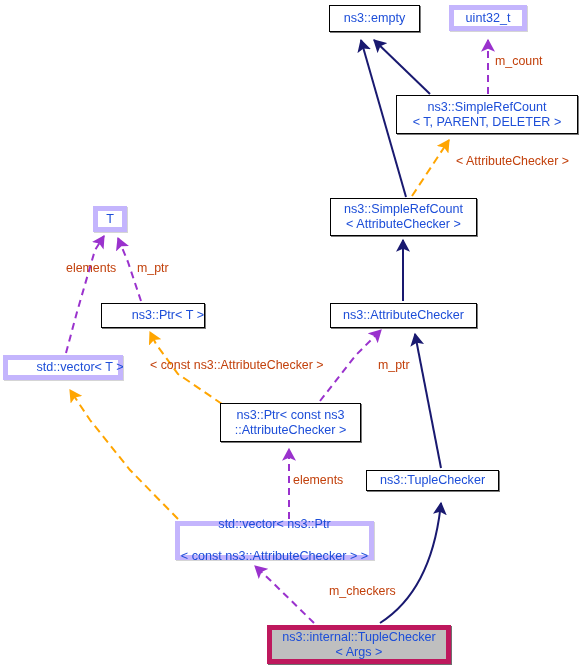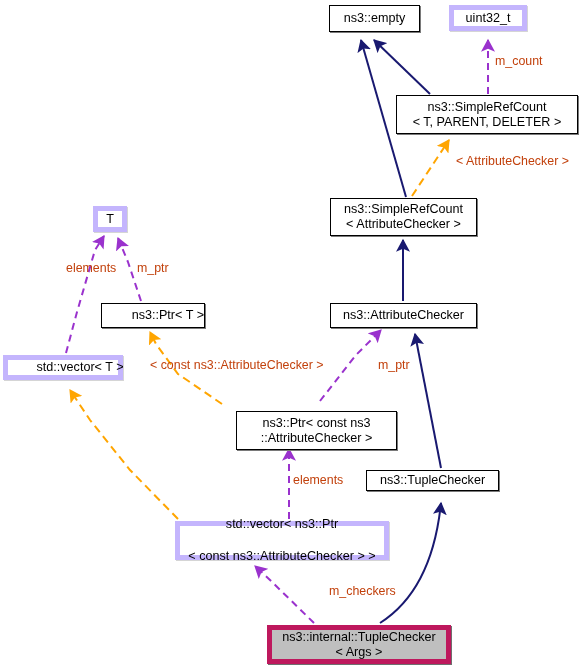--- a/index.html
+++ b/index.html
@@ -26,21 +26,21 @@
   .node {
     position: absolute;
     box-sizing: border-box;
     display: flex;
     flex-direction: column;
     align-items: center;
     justify-content: center;
     text-align: center;
     font-size: 12.6px;
     line-height: 15px;
-    color: #000000;
+    color: #1d4ed8;
     background: #ffffff;
     border: 1px solid #000000;
     white-space: nowrap;
     z-index: 5;
   }
   .node .ln { display: block; }
   .node.solid {
     border: 1px solid #000000;
     box-shadow: 1px 1px 0 0 #7a7a7a;
   }
@@ -141,30 +141,30 @@
   </div>
 
   <div class="node solid" style="left:101px; top:303px; width:104px; height:25px;align-items:flex-end;">
     <span class="ln">ns3::Ptr&lt; T &gt;</span>
   </div>
 
   <div class="node faint" style="left:3px; top:355px; width:120px; height:25px;padding-left:34px;">
     <span class="ln">std::vector&lt; T &gt;</span>
   </div>
 
-  <div class="node solid" style="left:236px; top:403px; width:161px; height:39px;margin-top:8px;">
+  <div class="node solid" style="left:220px; top:403px; width:141px; height:39px;">
     <span class="ln">ns3::Ptr&lt; const ns3</span>
     <span class="ln">::AttributeChecker &gt;</span>
   </div>
 
   <div class="node solid" style="left:366px; top:470px; width:133px; height:21px;">
     <span class="ln">ns3::TupleChecker</span>
   </div>
 
-  <div class="node faint" style="left:175px; top:521px; width:214px; height:39px;gap:17px;">
+  <div class="node faint" style="left:175px; top:521px; width:199px; height:39px;gap:17px;">
     <span class="ln">std::vector&lt; ns3::Ptr</span>
     <span class="ln">&lt; const ns3::AttributeChecker &gt; &gt;</span>
   </div>
 
   <div class="node highlight" style="left:267px; top:625px; width:184px; height:39px;">
     <span class="ln">ns3::internal::TupleChecker</span>
     <span class="ln">&lt; Args &gt;</span>
   </div>
 
   <div class="edge-label" style="left:495px; top:54px;">m_count</div>

